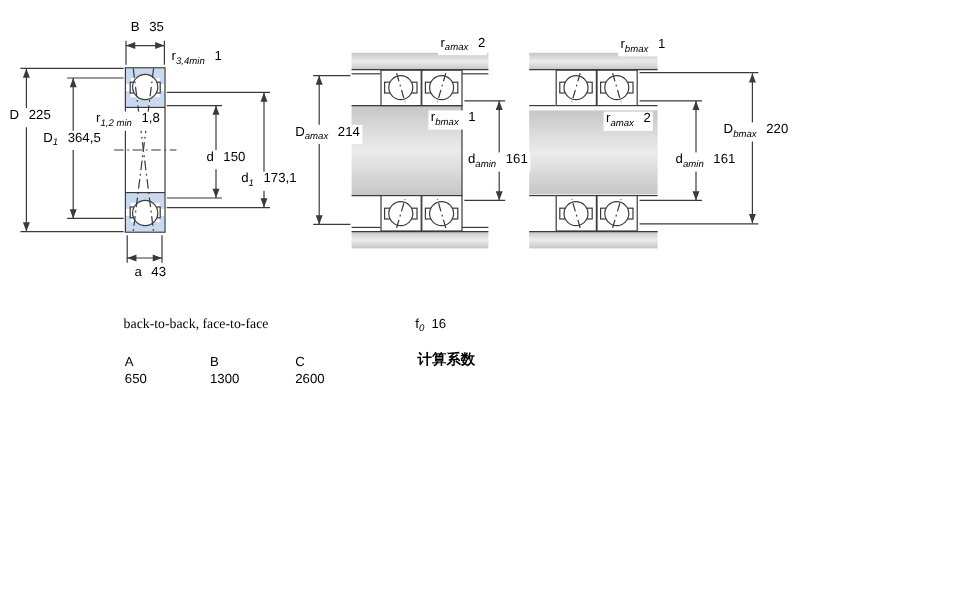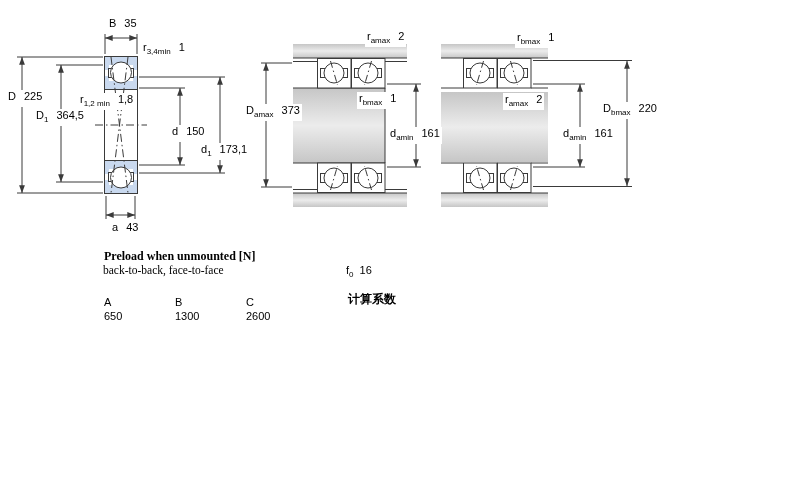--- a/index.html
+++ b/index.html
@@ -1,21 +1,21 @@
 <!DOCTYPE html>
 <html><head>
 <meta charset="utf-8">
 <style>
   html,body{margin:0;padding:0;background:#fff;}
   #canvas{position:relative;width:724px;height:500px;background:#fff;overflow:hidden;
           font-family:"Liberation Sans",sans-serif;color:#000;}
   svg{position:absolute;left:0;top:0;}
   .dlabel{position:absolute;font:11px "Liberation Sans",sans-serif;line-height:13px;
           background:#fff;white-space:nowrap;padding:0 2px;color:#000;}
-  .dlabel .sub{font-size:8px;vertical-align:-3px;}
+  .dlabel .sub{font-size:8px;vertical-align:-3px;font-style:italic;}
   .dlabel .val{margin-left:8px;}
   .serif-title{position:absolute;font:bold 12px "Liberation Serif",serif;white-space:nowrap;}
   .serif-sub{position:absolute;font:11.5px "Liberation Serif",serif;white-space:nowrap;}
   .cjk-title{position:absolute;font:bold 12px "Liberation Sans",sans-serif;white-space:nowrap;margin-top:43px;}
   .cell{position:absolute;font:11px "Liberation Sans",sans-serif;white-space:nowrap;}
 </style>
 </head>
 <body>
 
 <div id="canvas">
@@ -168,21 +168,21 @@
     <span>d</span><span class="sub">1</span><span class="val">173,1</span>
   </div>
   <div class="dlabel" style="left:110px;top:221px">
     <span>a</span><span class="sub"></span><span class="val">43</span>
   </div>
 
   <div class="dlabel" style="left:365px;top:30px">
     <span>r</span><span class="sub">amax</span><span class="val">2</span>
   </div>
   <div class="dlabel" style="left:244px;top:104px">
-    <span>D</span><span class="sub">amax</span><span class="val">373</span>
+    <span>D</span><span class="sub">amax</span><span class="val">214</span>
   </div>
   <div class="dlabel" style="left:357px;top:92px">
     <span>r</span><span class="sub">bmax</span><span class="val">1</span>
   </div>
   <div class="dlabel" style="left:388px;top:127px">
     <span>d</span><span class="sub">amin</span><span class="val">161</span>
   </div>
 
   <div class="dlabel" style="left:515px;top:31px">
     <span>r</span><span class="sub">bmax</span><span class="val">1</span>
@@ -190,21 +190,20 @@
   <div class="dlabel" style="left:503px;top:93px">
     <span>r</span><span class="sub">amax</span><span class="val">2</span>
   </div>
   <div class="dlabel" style="left:601px;top:102px">
     <span>D</span><span class="sub">bmax</span><span class="val">220</span>
   </div>
   <div class="dlabel" style="left:561px;top:127px">
     <span>d</span><span class="sub">amin</span><span class="val">161</span>
   </div>
 
-  <div class="serif-title" style="left:104px;top:249px">Preload when unmounted [N]</div>
   <div class="serif-sub" style="left:103px;top:264px">back-to-back, face-to-face</div>
 
   <div class="cjk-title" style="left:348px;top:248px">计算系数</div>
   <div class="dlabel" style="left:346px;top:264px;padding:0">
     <span>f</span><span class="sub">0</span><span class="val" style="margin-left:6px">16</span>
   </div>
 
   <div>
     <div class="cell" style="left:104px;top:296px">A</div>
     <div class="cell" style="left:175px;top:296px">B</div>

